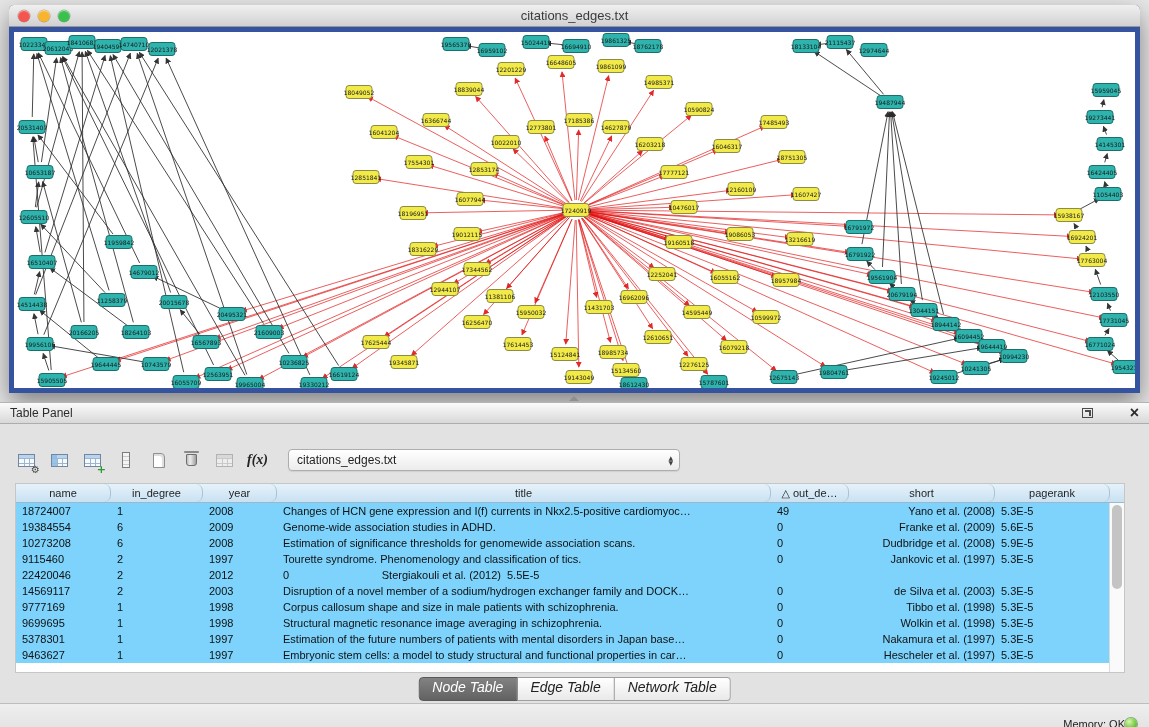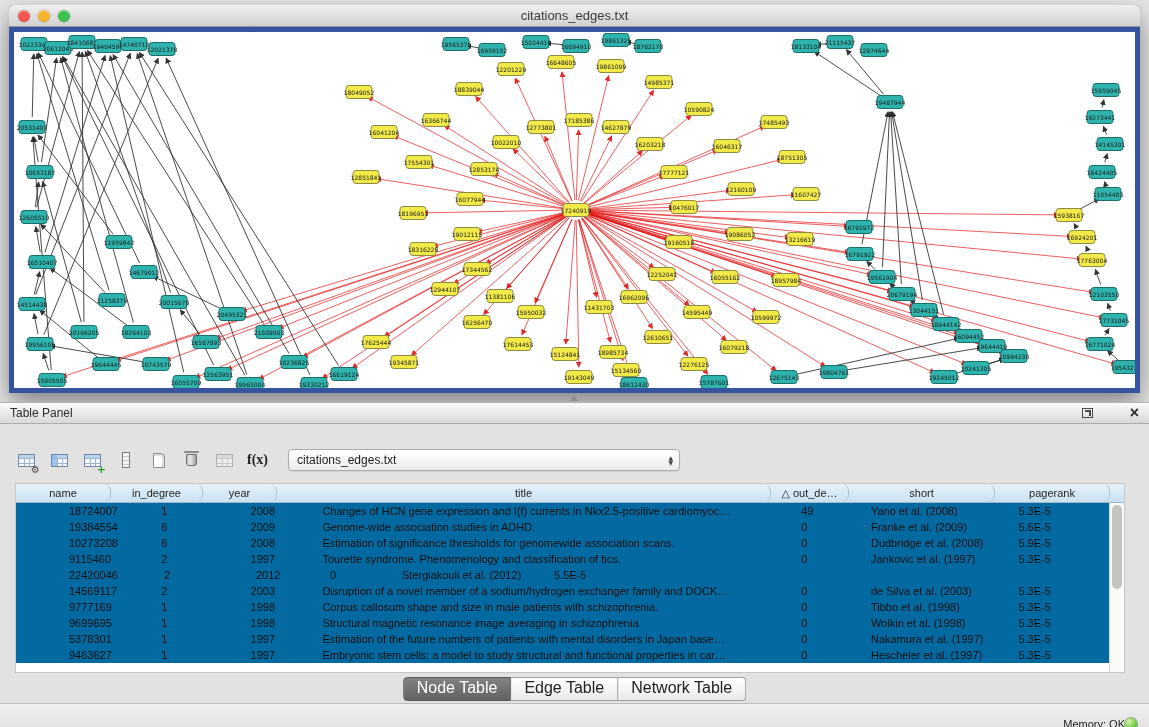--- a/index.html
+++ b/index.html
@@ -58,43 +58,43 @@
     font-family:"DejaVu Sans", sans-serif; }
   .badge.green { color:#2d9b2d; font-weight:bold; font-size:11px; }
   .vbar { width:8px; height:16px; border:1px solid #7d7d7d;
     background:repeating-linear-gradient(to bottom, #f4f4f4 0 3px, #c9c9c9 3px 4px); }
   .page { width:12px; height:15px; background:#ffffff; border:1px solid #8f8f8f; border-radius:0 4px 0 0;
     box-shadow:inset -2px 2px 0 #dedede; }
   .trash { width:11px; height:12px; border:1px solid #6e6e6e; border-radius:1px 1px 3px 3px; position:relative;
     background:linear-gradient(90deg,#bdbdbd,#ededed 35%,#9e9e9e); }
   .trash::before { content:""; position:absolute; left:-3px; top:-4px; width:15px; height:2px;
     background:#8a8a8a; border-radius:1px; }
-  .fx { font-family:"Liberation Serif", serif; font-weight:bold; font-size:14px; color:#222; }
+  .fx { font-family:"Liberation Serif", serif; font-style:italic; font-weight:bold; font-size:14px; color:#222; }
   .combo { margin-left:12px; width:392px; height:22px; border:1px solid #adadad; border-radius:4px;
     background:linear-gradient(#ffffff,#ececec); display:flex; align-items:center; font-size:12px;
     padding:0 6px; box-shadow:0 1px 1px rgba(0,0,0,.08); color:#1e1e1e; }
   .combo .val { flex:1; padding-left:2px; }
   .combo-arrows { display:flex; flex-direction:column; font-size:6px; line-height:5px; color:#3f3f3f;
     font-family:"DejaVu Sans", sans-serif; }
 
   .table-wrap { position:absolute; left:15px; top:80px; width:1110px; height:190px; background:#ffffff;
     border:1px solid #c6c6c6; }
   .thead { display:flex; height:19px; background:linear-gradient(#e6f2fb,#c9e1f2); border-bottom:1px solid #9cb8cc; }
   .th { font-size:11px; color:#1f1f1f; text-align:center; line-height:18px; border-right:1px solid #a9c3d6;
     overflow:hidden; white-space:nowrap;border-radius:7px; }
-  .tbody .tr { display:flex; height:16px; background:#0369a1;padding-left:47px; }
+  .tbody .tr { display:flex; height:16px; background:#7dd3fc; }
   .td { font-size:11px; line-height:16px; color:#101010; padding-left:6px; overflow:hidden; white-space:nowrap; }
   .c0{width:95px;} .c1{width:92px;} .c2{width:74px;} .c3{width:494px;} .c4{width:78px;} .c5{width:146px;} .c6{width:115px;}
-  .td.c5 { text-align:left; padding-left:0; }
+  .td.c5 { text-align:right; padding-left:0; }
   .vscroll { position:absolute; right:0; top:19px; bottom:0; width:15px; background:#fafafa; border-left:1px solid #dadada; }
   .vthumb { position:absolute; left:2px; top:2px; width:10px; height:84px; background:#c4c4c4; border-radius:6px; }
 
   .tabs { position:absolute; left:50%; transform:translateX(-50%); top:274px; display:flex; }
-  .tab { font-size:16px; height:24px; line-height:19px; padding:0 13px; color:#222;
-    background:linear-gradient(#ffffff,#e9e9e9); border:1px solid #9f9f9f; border-left:none; }
+  .tab { font-size:14px; height:24px; line-height:19px; padding:0 13px; color:#222;
+    background:linear-gradient(#ffffff,#e9e9e9); border:1px solid #9f9f9f; border-left:none;font-style:italic; }
   .tab:first-child { border-left:1px solid #9f9f9f; border-radius:4px 0 0 4px; }
   .tab:last-child { border-radius:0 4px 4px 0; }
   .tab.active { background:linear-gradient(#828282,#626262); color:#ffffff; border-color:#585858; }
 
   .statusbar { position:absolute; left:0; top:703px; width:1149px; height:40px;
     background:linear-gradient(#efefef,#dcdcdc); border-top:1px solid #bdbdbd;
     display:flex; align-items:center; justify-content:flex-end; padding-right:12px; }
   .mem-label { font-size:11px; color:#222; }
   .memdot { width:12px; height:12px; border-radius:50%;
     background:radial-gradient(circle at 35% 30%, #d9f7ab, #6cc93e 60%, #4a9e2c);

